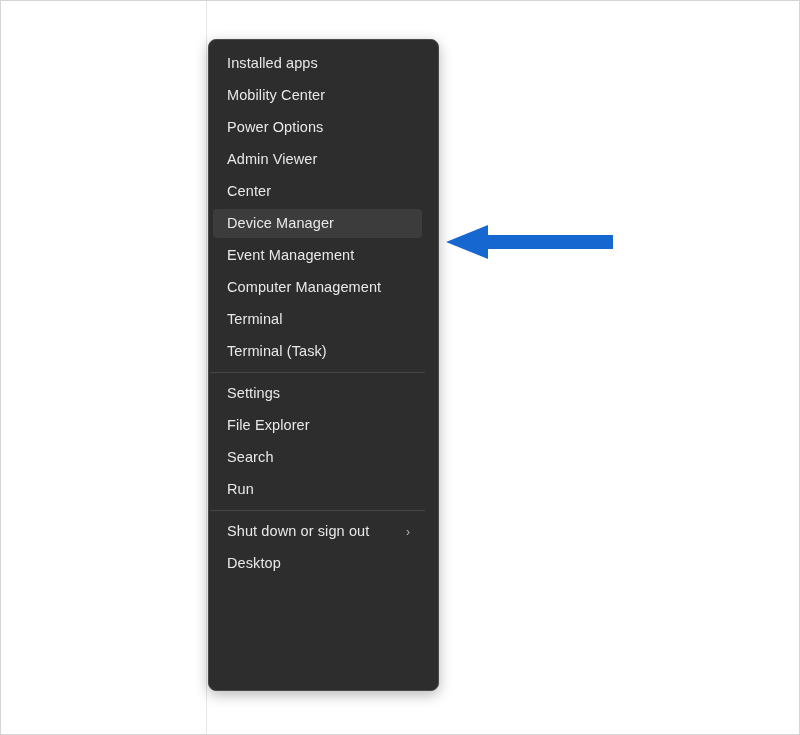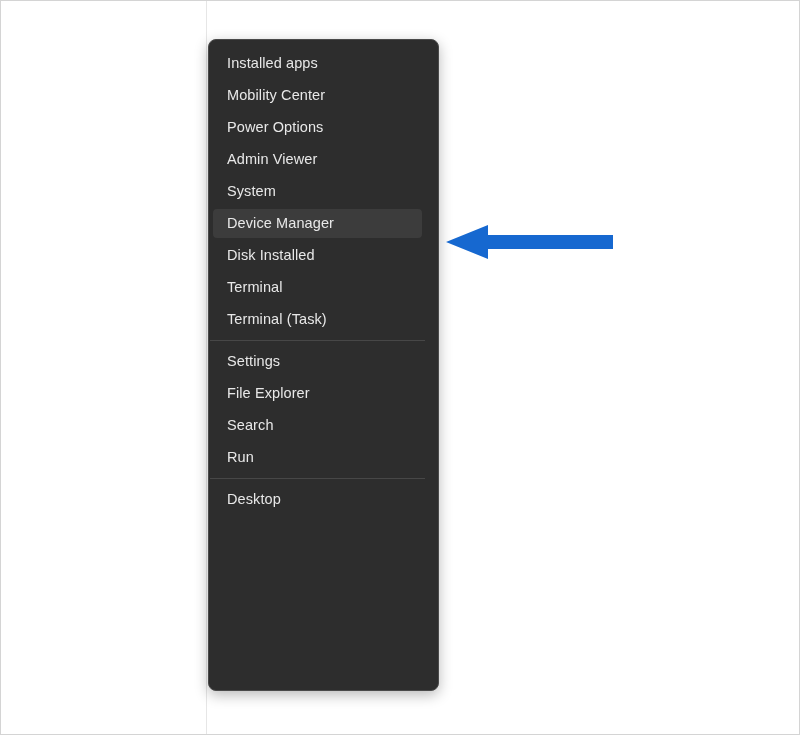--- a/index.html
+++ b/index.html
@@ -122,27 +122,30 @@
       <div class="menu-item">
         <span class="label">Mobility Center</span>
       </div>
       <div class="menu-item">
         <span class="label">Power Options</span>
       </div>
       <div class="menu-item">
         <span class="label">Admin Viewer</span>
       </div>
       <div class="menu-item">
-        <span class="label">System</span>
+        <span class="label">Center</span>
       </div>
       <div class="menu-item highlight">
         <span class="label">Device Manager</span>
       </div>
       <div class="menu-item">
-        <span class="label">Disk Installed</span>
+        <span class="label">Event Management</span>
+      </div>
+      <div class="menu-item">
+        <span class="label">Computer Management</span>
       </div>
       <div class="menu-item">
         <span class="label">Terminal</span>
       </div>
       <div class="menu-item">
         <span class="label">Terminal (Task)</span>
       </div>
     </div>
 
     <div class="menu-sep"></div>
@@ -159,20 +162,24 @@
       </div>
       <div class="menu-item">
         <span class="label">Run</span>
       </div>
     </div>
 
     <div class="menu-sep"></div>
 
     <div class="menu-group">
       <div class="menu-item">
+        <span class="label">Shut down or sign out</span>
+        <span class="chevron">›</span>
+      </div>
+      <div class="menu-item">
         <span class="label">Desktop</span>
       </div>
     </div>
 
   </div>
 
   <svg class="annot-arrow" viewBox="0 0 167 34">
     <polygon points="0,17 42,0 42,10 167,10 167,24 42,24 42,34" fill="#1668d0"></polygon>
   </svg>
 

